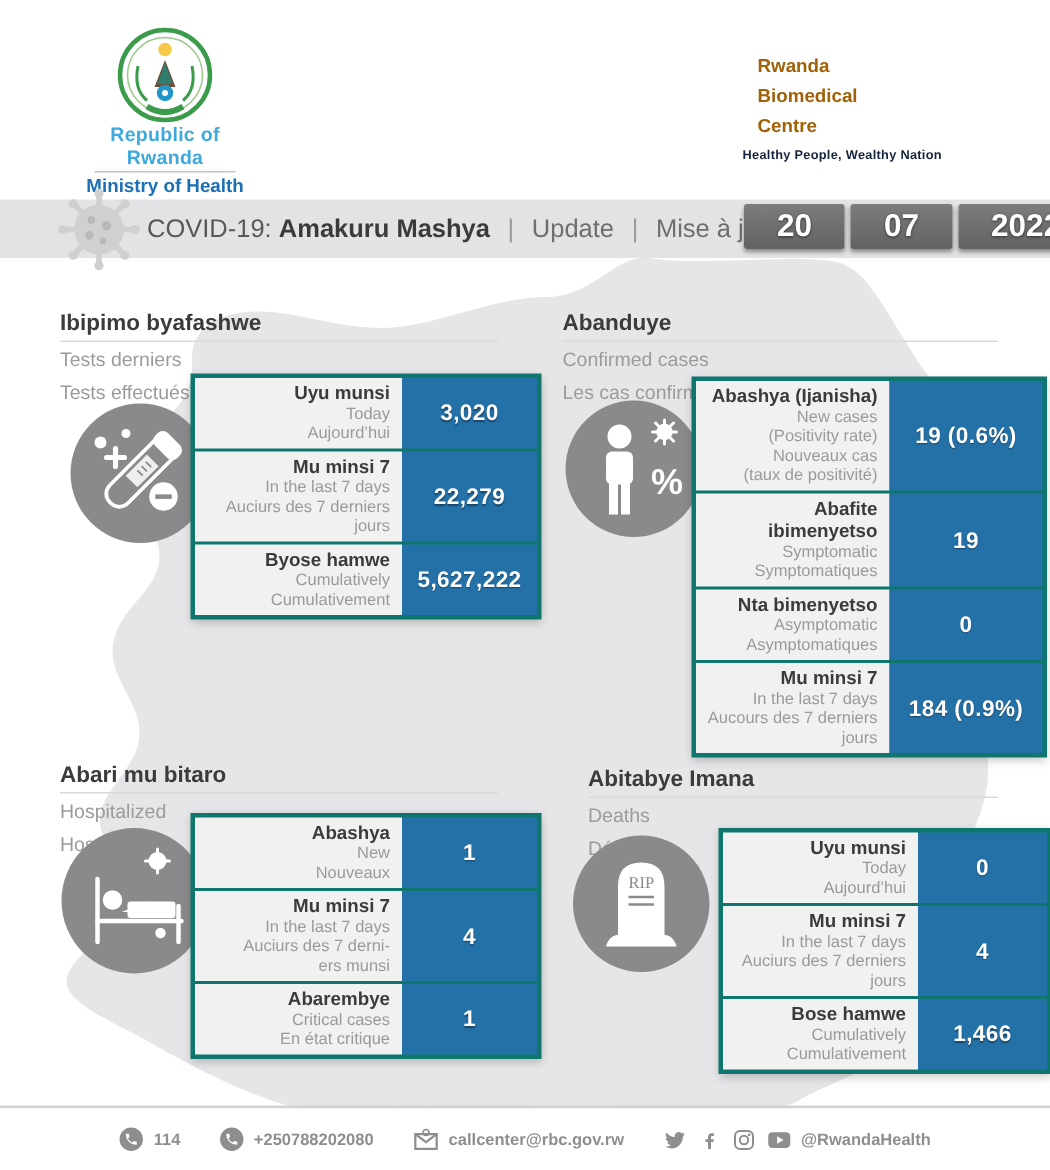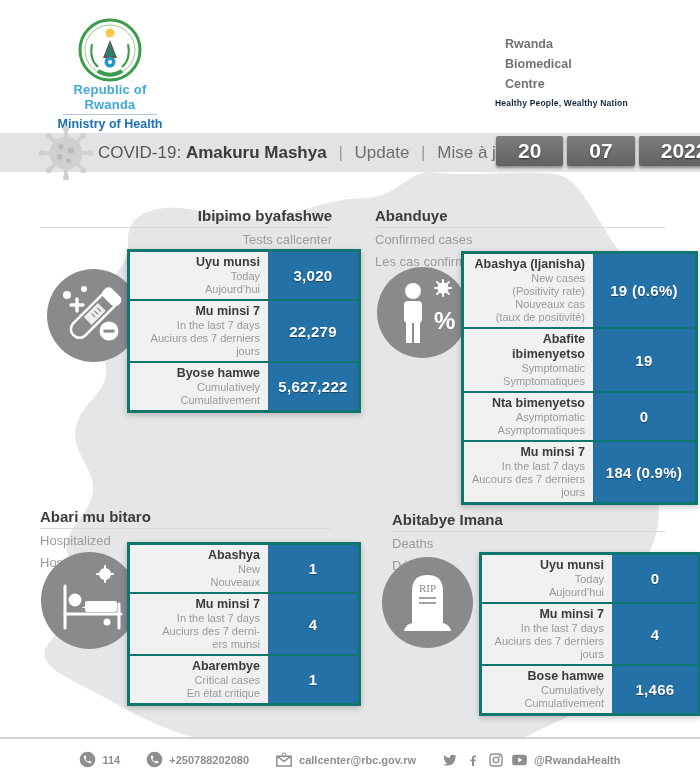--- a/index.html
+++ b/index.html
@@ -10,21 +10,21 @@
   #map{position:absolute;left:0;top:0;z-index:0;}
   
   .gov{left:55px;top:18px;width:110px;text-align:center;z-index:2;}
   .gov-l1{color:#3fa9dc;font-size:13px;font-weight:bold;letter-spacing:.2px;}
   .gov-div{height:1px;background:#b9c6cf;margin:2px 8px;}
   .gov-l2{color:#1b6fb5;font-size:12.5px;font-weight:bold;}
   .rbc{left:495px;top:32px;z-index:2;width:190px;}
   .rbc-letters{font-weight:bold;font-size:54px;line-height:48px;letter-spacing:-3px;display:inline-block;vertical-align:top;}
   .rbc-r{color:#4f96d5;}.rbc-b{color:#f2b21f;}.rbc-c{color:#3fae49;}
   .rbc-name{display:inline-block;vertical-align:top;margin-left:10px;margin-top:2px;}
-  .rbc-name div{font-size:12.5px;font-weight:bold;color:#737373;line-height:20px;}
+  .rbc-name div{font-size:12.5px;font-weight:bold;color:#a16207;line-height:20px;}
   .rbc-tag{font-size:8.5px;font-weight:bold;color:#15243d;margin-top:4px;letter-spacing:.2px;}
   
   .band{left:0;top:133px;width:700px;height:39px;background:#e3e3e5;z-index:1;}
   .band-virus{left:38px;top:125px;z-index:2;}
   .band-text{left:98px;top:133px;height:39px;line-height:39px;z-index:2;font-size:17px;color:#58585a;white-space:nowrap;}
   .band-text b{color:#3b3b3d;}
   .band-text .pipe{color:#9a9a9c;margin:0 7px;font-weight:300;}
   .band-text .lt{color:#6e6e70;}
   .dates{left:496px;top:136px;z-index:3;display:flex;gap:4px;}
   .datebox{background:linear-gradient(#7d7d7f,#626264);color:#fff;font-weight:bold;font-size:21px;line-height:30px;padding:0 22px;border-radius:2px;box-shadow:0 2px 3px rgba(0,0,0,.4);text-shadow:0 1px 2px rgba(0,0,0,.55);text-align:center;}
@@ -130,23 +130,23 @@
     <span class="lt">Update</span>
     <span class="pipe">|</span>
     <span class="lt">Mise à jour</span>
   </div>
   <div class="abs dates">
     <div class="datebox">20</div>
     <div class="datebox">07</div>
     <div class="datebox">2022</div>
   </div>
 
-  <div class="abs sec" style="left:40px;top:207px;width:292px;text-align:right;">
+  <div class="abs sec" style="left:40px;top:207px;width:292px;">
     <span class="kin">Ibipimo byafashwe</span>
-    <div class="sub">Tests callcenter</div>
+    <div class="sub">Tests derniers</div>
     <div class="sub">Tests effectués</div>
   </div>
   <div class="abs circ ic-tests">
     <svg width="93" height="93" viewBox="0 0 93 93">
       <g transform="rotate(45 46 46)">
         <rect x="38" y="16" width="17" height="58" rx="8" fill="none" stroke="#ffffff" stroke-width="2.5"></rect>
         <rect x="36" y="14" width="21" height="12" rx="5" fill="#ffffff"></rect>
         <rect x="41" y="34" width="11" height="20" fill="#ffffff" opacity=".85"></rect>
         <line x1="44" y1="38" x2="49" y2="38" stroke="#8a8a8c" stroke-width="1.2"></line>
         <line x1="44" y1="42" x2="49" y2="42" stroke="#8a8a8c" stroke-width="1.2"></line>

